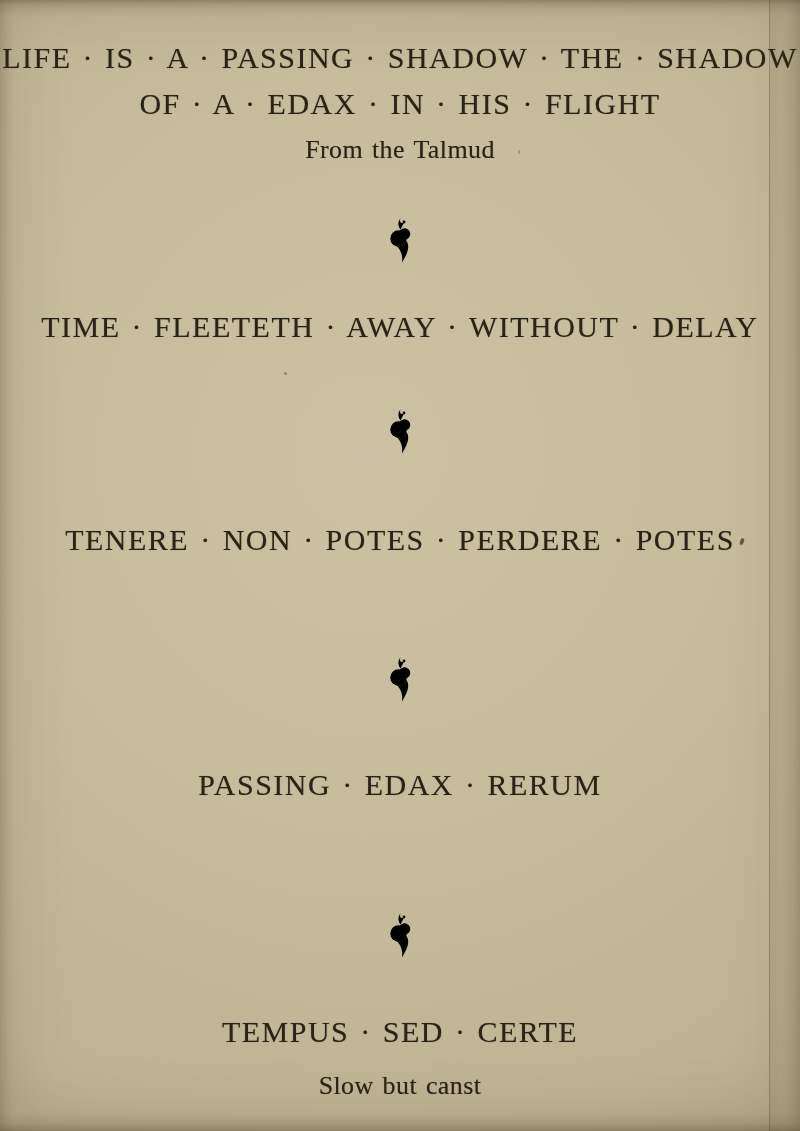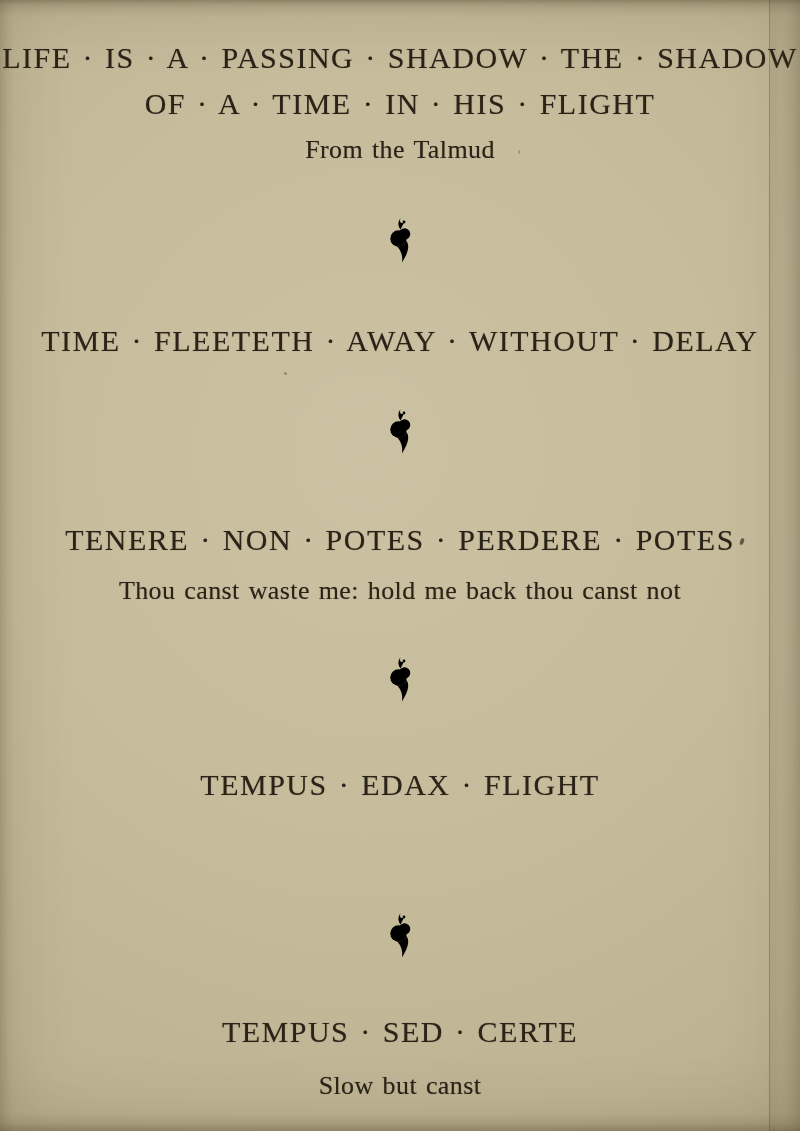--- a/index.html
+++ b/index.html
@@ -76,41 +76,40 @@
         <path class="stem" d="M33 27 C28 20 27 12 33 5 C30 12 34 16 40 13"></path>
         <circle cx="40" cy="12" r="2.8"></circle>
         <circle cx="29" cy="45" r="16.5"></circle>
         <circle cx="41" cy="36" r="11.5"></circle>
         <path d="M45 50 C52 60 48 74 36 93 C38 80 34 68 25 60 C32 63 41 58 45 50 Z"></path>
       </g>
     </defs>
   </svg>
 
   <div class="caps-line" style="top:40px">LIFE · IS · A · PASSING · SHADOW · THE · SHADOW</div>
-  <div class="caps-line" style="top:86px">OF · A · TIME · IN · HIS · FLIGHT</div>
+  <div class="caps-line" style="top:86px">OF · A · EDAX · IN · HIS · FLIGHT</div>
   <div class="italic-line" style="top:134px">From the Talmud</div>
 
   <svg class="orn" style="top:215px" viewBox="0 0 64 96">
     <use href="#fleuron-shape"></use>
   </svg>
 
-  <div class="caps-line" style="top:323px">TIME · FLEETETH · AWAY · WITHOUT · DELAY</div>
+  <div class="caps-line" style="top:309px">TIME · FLEETETH · AWAY · WITHOUT · DELAY</div>
 
   <svg class="orn" style="top:406px" viewBox="0 0 64 96">
     <use href="#fleuron-shape"></use>
   </svg>
 
   <div class="caps-line" style="top:522px">TENERE · NON · POTES · PERDERE · POTES</div>
-  <div class="italic-line" style="top:575px">Thou canst waste me: hold me back thou canst not</div>
 
   <svg class="orn" style="top:654px" viewBox="0 0 64 96">
     <use href="#fleuron-shape"></use>
   </svg>
 
-  <div class="caps-line" style="top:767px">TEMPUS · EDAX · FLIGHT</div>
+  <div class="caps-line" style="top:767px">PASSING · EDAX · RERUM</div>
 
   <svg class="orn" style="top:910px" viewBox="0 0 64 96">
     <use href="#fleuron-shape"></use>
   </svg>
 
   <div class="caps-line" style="top:1014px">TEMPUS · SED · CERTE</div>
   <div class="italic-line" style="top:1070px">Slow but canst</div>
 
   <div class="speck s1"></div>
   <div class="speck s2"></div>

